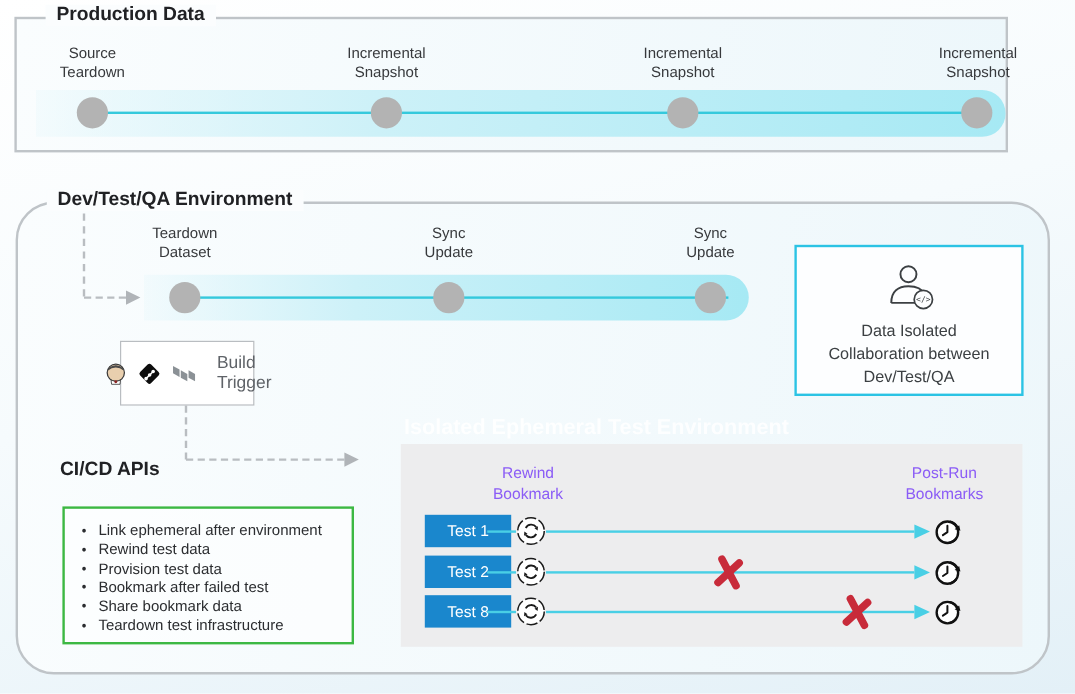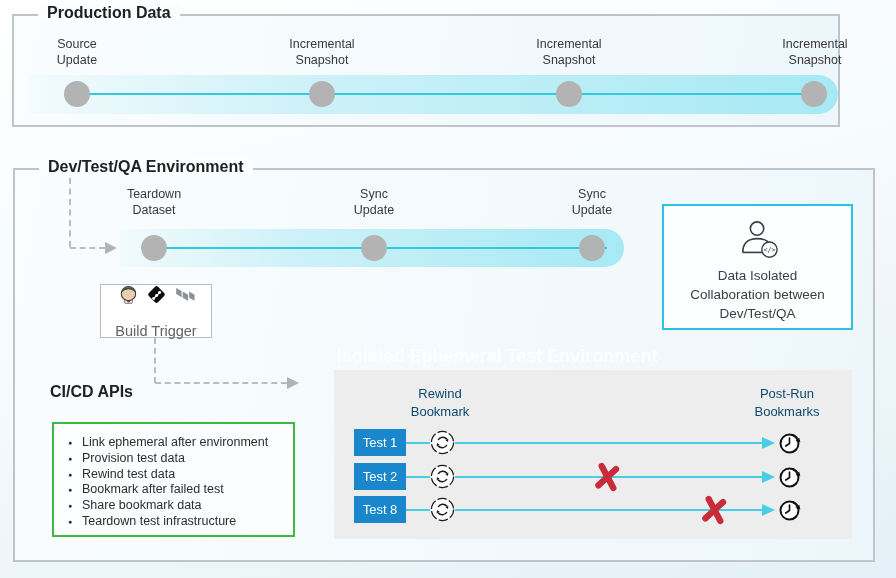--- a/index.html
+++ b/index.html
@@ -12,21 +12,21 @@
   }
   .canvas { position:relative; width:896px; height:578px; }
 
   
   .panel {
     position:absolute;
     border:2px solid #bfc4c8;
     background:linear-gradient(100deg,#fafdfe 0%,#edf7fb 100%);
   }
   .panel-prod { left:12px; top:14px; width:828px; height:113px; }
-  .panel-dev  { left:13px; top:168px; width:862px; height:394px; }
+  .panel-dev  { left:13px; top:168px; width:862px; height:394px;border-radius:32px; }
   .legend {
     position:absolute; top:-12px; left:24px;
     padding:0 9px; background:#fbfdfe;
     font-size:16px; font-weight:bold; color:#202124; white-space:nowrap;
   }
 
   
   .band {
     position:absolute; border-radius:0 20px 20px 0;
     background:linear-gradient(90deg,rgba(224,246,251,0.25) 0%,#cdf1f8 35%,#a6e9f4 100%);
@@ -52,21 +52,21 @@
   .dash-arrow {
     position:absolute; width:0; height:0;
     border-top:6px solid transparent; border-bottom:6px solid transparent;
     border-left:12px solid #b0b4b8;
   }
 
   
   .build-box {
     position:absolute; left:85px; top:114px; width:112px; height:54px;
     background:#ffffff; border:1px solid #b9bdc1;
-    display:flex; flex-direction:column; align-items:center; justify-content:center; gap:18px;
+    display:flex; flex-direction:row; align-items:center; justify-content:center; gap:18px;
   }
   .build-icons { display:flex; gap:7px; align-items:center; }
   .build-label { font-size:14.5px; color:#5f6368; }
 
   
   .bm-box {
     position:absolute; left:647px; top:34px; width:191px; height:126px;
     background:#fdfeff; border:2px solid #2bc3e4;
     display:flex; flex-direction:column; align-items:center; padding-top:13px;
   }
@@ -81,26 +81,26 @@
     font-size:18px; font-weight:bold; color:rgba(255,255,255,0.85); white-space:nowrap;
   }
 
   
   .test-panel {
     position:absolute; left:319px; top:200px; width:518px; height:169px;
     background:#ededee;
   }
   .hdr2 {
     position:absolute; width:120px; top:15px; text-align:center;
-    font-size:13px; line-height:1.35; color:#0c4a6e; white-space:pre-line;
+    font-size:13px; line-height:1.35; color:#8b5cf6; white-space:pre-line;
   }
   .hdr-rewind { left:46px; }
   .hdr-postrun { left:393px; }
   .test-chip {
-    position:absolute; left:20px; width:52px; height:27px;
+    position:absolute; left:20px; width:72px; height:27px;
     background:#1a87cd; color:#ffffff; font-size:13px;
     display:flex; align-items:center; justify-content:center;
   }
   .row-line { position:absolute; height:2px; background:#49cfe5; }
   .row-arrow {
     position:absolute; width:0; height:0;
     border-top:6px solid transparent; border-bottom:6px solid transparent;
     border-left:13px solid #49cfe5;
   }
   .icon-abs { position:absolute; }
@@ -122,21 +122,21 @@
 </style>
 </head>
 <body>
 
 <div class="canvas">
 
   <section class="panel panel-prod">
     <span class="legend">Production Data</span>
 
     <div class="ms-label" style="left:-2px;">Source
-Update</div>
+Teardown</div>
     <div class="ms-label" style="left:243px;">Incremental
 Snapshot</div>
     <div class="ms-label" style="left:490px;">Incremental
 Snapshot</div>
     <div class="ms-label" style="left:736px;">Incremental
 Snapshot</div>
 
     <div class="band band-prod"></div>
     <div class="tl-line tl-line-prod"></div>
     <div class="dot" style="left:50px;"></div>
@@ -283,22 +283,22 @@
           <path d="M5.5 4 L18.5 22" stroke="#c82b3a" stroke-width="5.6" stroke-linecap="round"></path>
           <path d="M18.5 5 L5 21.5" stroke="#c82b3a" stroke-width="5.6" stroke-linecap="round"></path>
         </g>
       </svg>
     </div>
 
     <div class="cicd-title">CI/CD APIs</div>
     <div class="cicd-box">
       <ul>
         <li>Link ephemeral after environment</li>
+        <li>Rewind test data</li>
         <li>Provision test data</li>
-        <li>Rewind test data</li>
         <li>Bookmark after failed test</li>
         <li>Share bookmark data</li>
         <li>Teardown test infrastructure</li>
       </ul>
     </div>
   </section>
 
 </div>
 
 </body></html>

